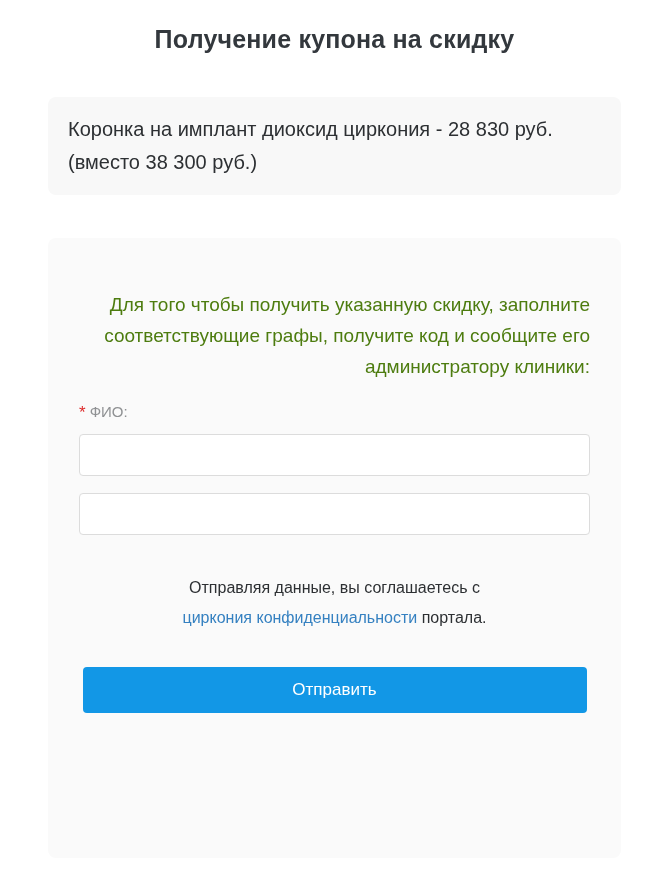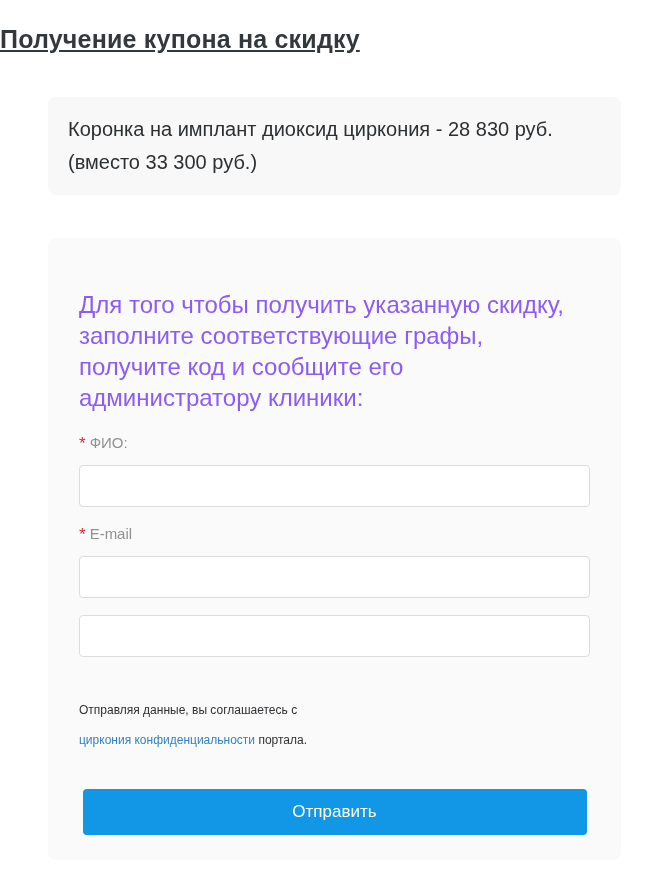--- a/index.html
+++ b/index.html
@@ -11,27 +11,26 @@
   }
   .page {
     width: 669px;
     height: 871px;
     margin: 0 auto;
     background: #ffffff;
     overflow: hidden;
   }
   .page-title {
     margin: 24px 0 0 0;
-    text-align: left;
+    text-align: center;
     font-size: 25px;
     line-height: 30px;
     font-weight: 700;
     color: #33383d;
     letter-spacing: 0.2px;
-    text-decoration: underline;
   }
   .offer-box {
     width: 573px;
     margin: 43px auto 0 auto;
     background: #f8f8f8;
     border-radius: 8px;
     padding: 16px 20px;
     text-align: left;
   }
   .offer-line {
@@ -43,24 +42,24 @@
     width: 573px;
     min-height: 620px;
     margin: 43px auto 0 auto;
     background: #fafafa;
     border-radius: 8px;
     padding: 51px 31px 25px 31px;
   }
   .instruction {
     margin: 0 auto;
     max-width: 525px;
-    text-align: left;
-    font-size: 24px;
+    text-align: right;
+    font-size: 19px;
     line-height: 31px;
-    color: #8b5cf6;
+    color: #4d7c0f;
   }
   .field {
     width: 511px;
     margin: 17px auto 0 auto;
   }
   .field:first-of-type { margin-top: 20px; }
   .field-label {
     display: block;
     font-size: 15px;
     line-height: 20px;
@@ -80,21 +79,22 @@
     background: #ffffff;
     border: 1px solid #dcdcdc;
     border-radius: 4px;
     padding: 0 12px;
     font-size: 16px;
     color: #2d3033;
     outline: none;
   }
   .consent {
     margin: 38px auto 0 auto;
-    font-size: 12px;
+    text-align: center;
+    font-size: 16px;
     line-height: 30px;
     color: #2d3033;
   }
   .consent a {
     color: var(--link, #3581c1);
     text-decoration: none;
     cursor: pointer;
   }
   .submit-button {
     display: block;
@@ -112,36 +112,32 @@
 </style>
 </head>
 <body>
 
 <div class="page">
 
   <h1 class="page-title">Получение купона на скидку</h1>
 
   <section class="offer-box">
     <div class="offer-line">Коронка на имплант диоксид циркония - 28 830 руб.</div>
-    <div class="offer-line">(вместо 33 300 руб.)</div>
+    <div class="offer-line">(вместо 38 300 руб.)</div>
   </section>
 
   <section class="form-panel">
 
     <p class="instruction">Для того чтобы получить указанную скидку, заполните соответствующие графы, получите код и сообщите его администратору клиники:</p>
 
     <div class="field">
       <label class="field-label"><span class="req">*</span><span>ФИО:</span></label>
       <input class="text-input" type="text" value="" style="">
     </div>
 
-    <div class="field">
-      <label class="field-label"><span class="req">*</span><span>E-mail</span></label>
-      <input class="text-input" type="text" value="" style="">
-    </div>
 
     <div class="field">
       <input class="text-input" type="text" value="" style="">
     </div>
 
     <p class="consent">
       <span>Отправляя данные, вы соглашаетесь с</span><br>
       <a>циркония конфиденциальности</a>
       <span>портала.</span>
     </p>

